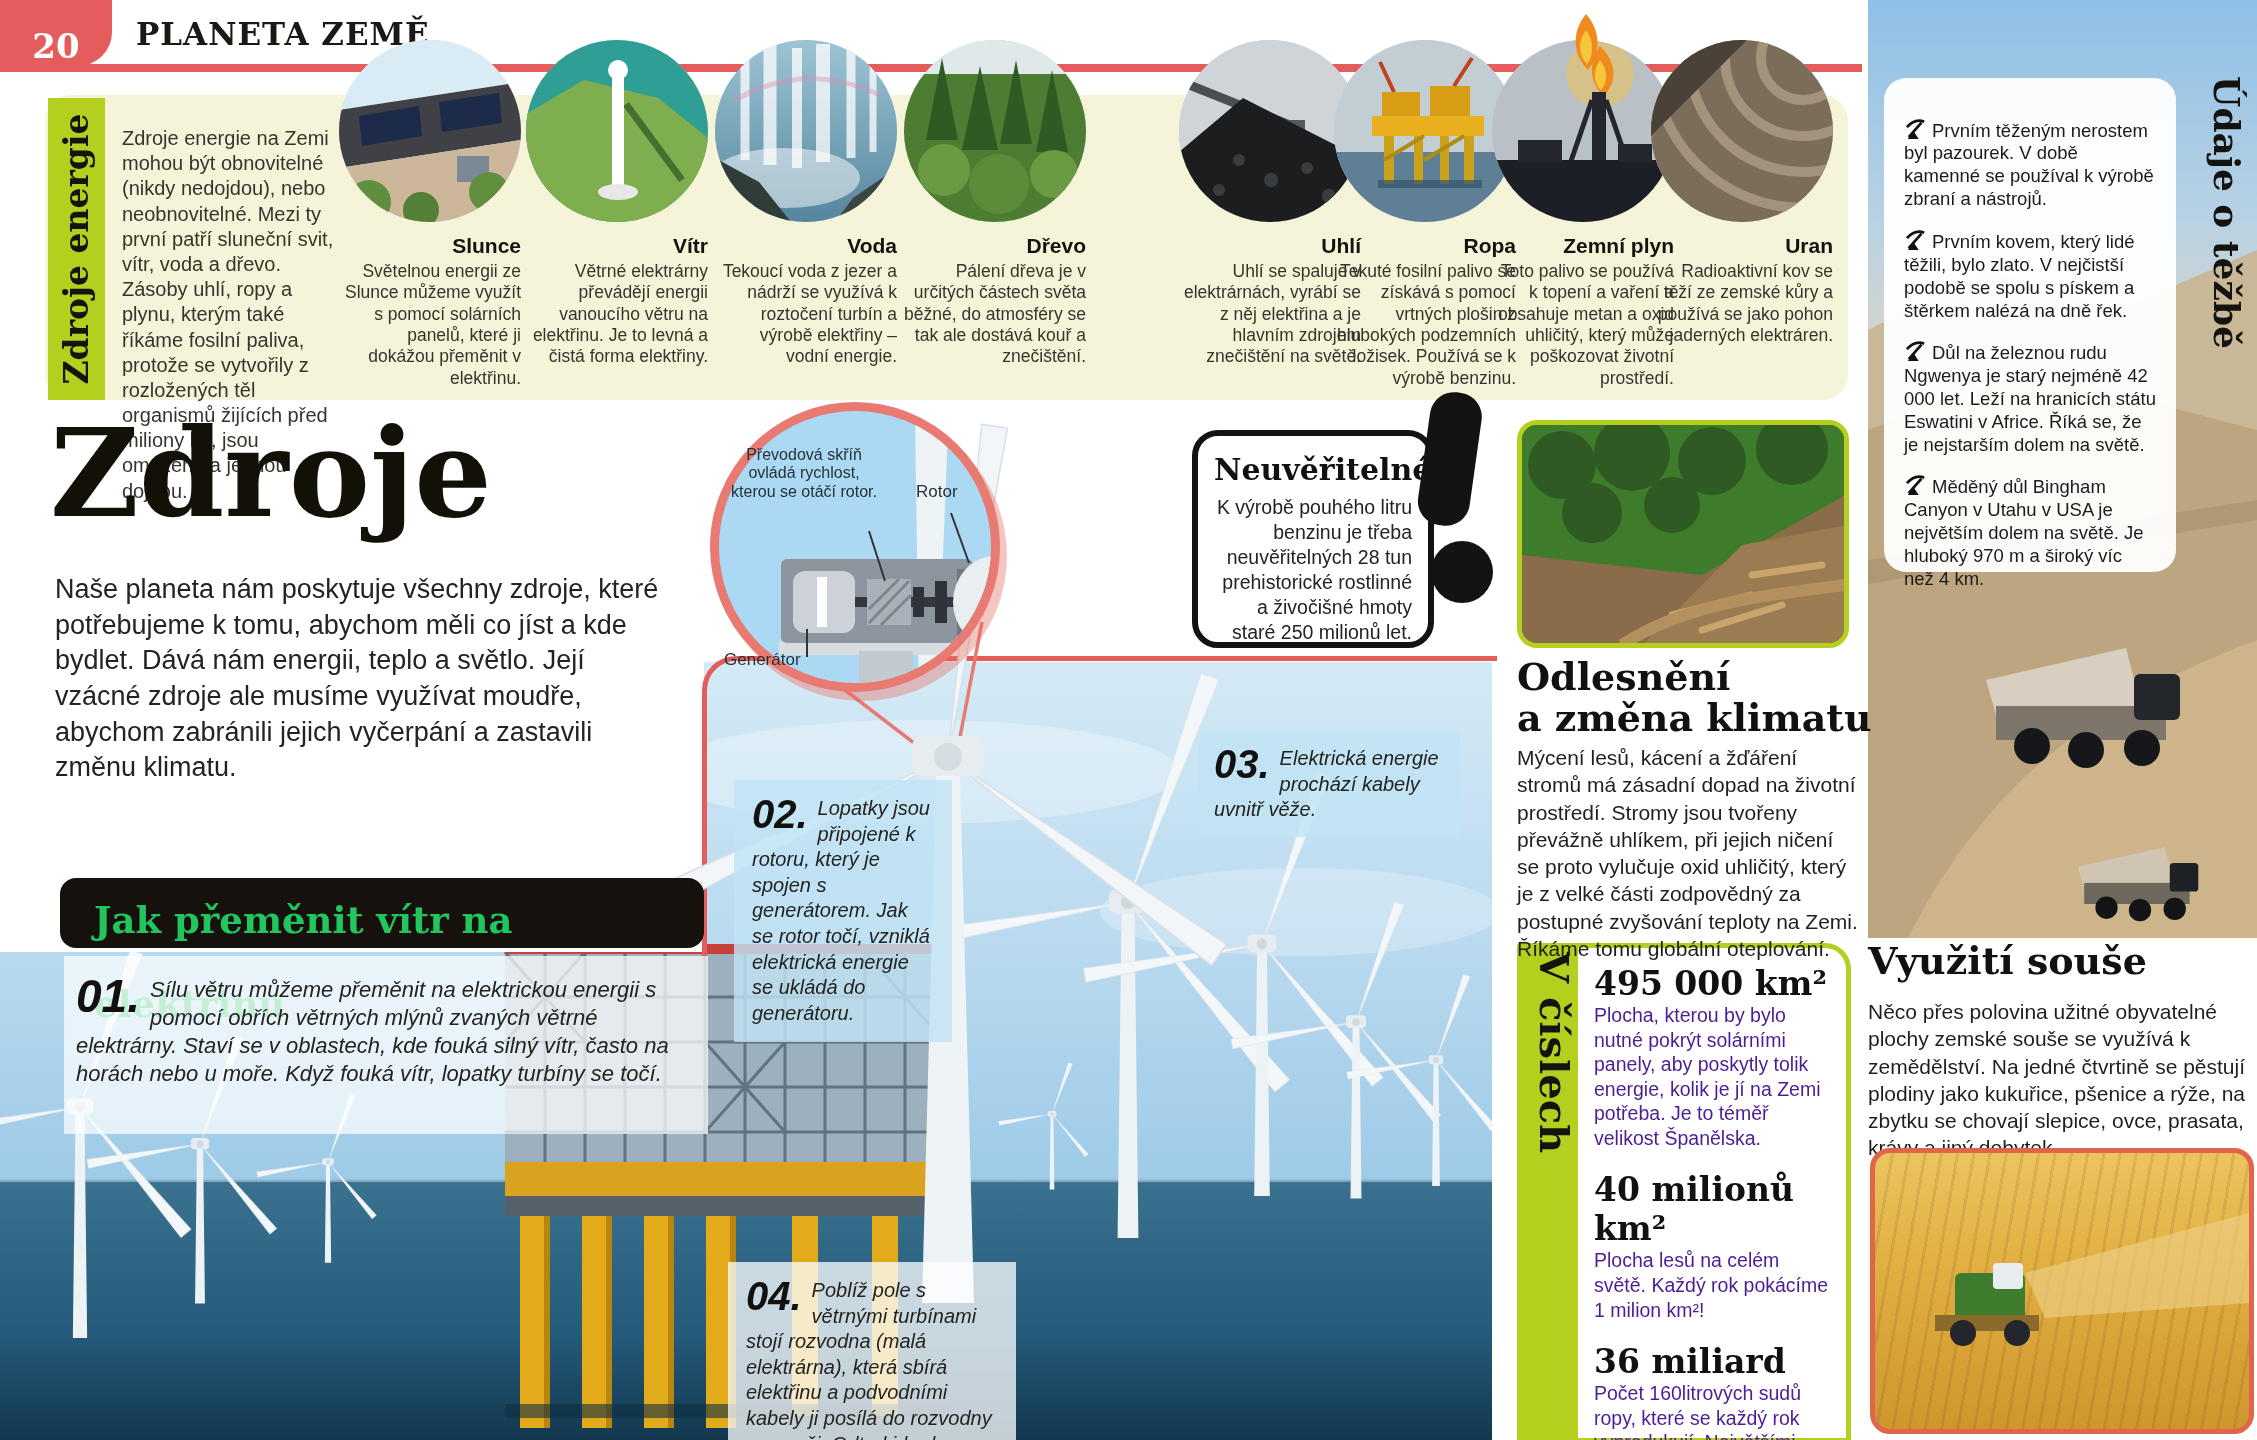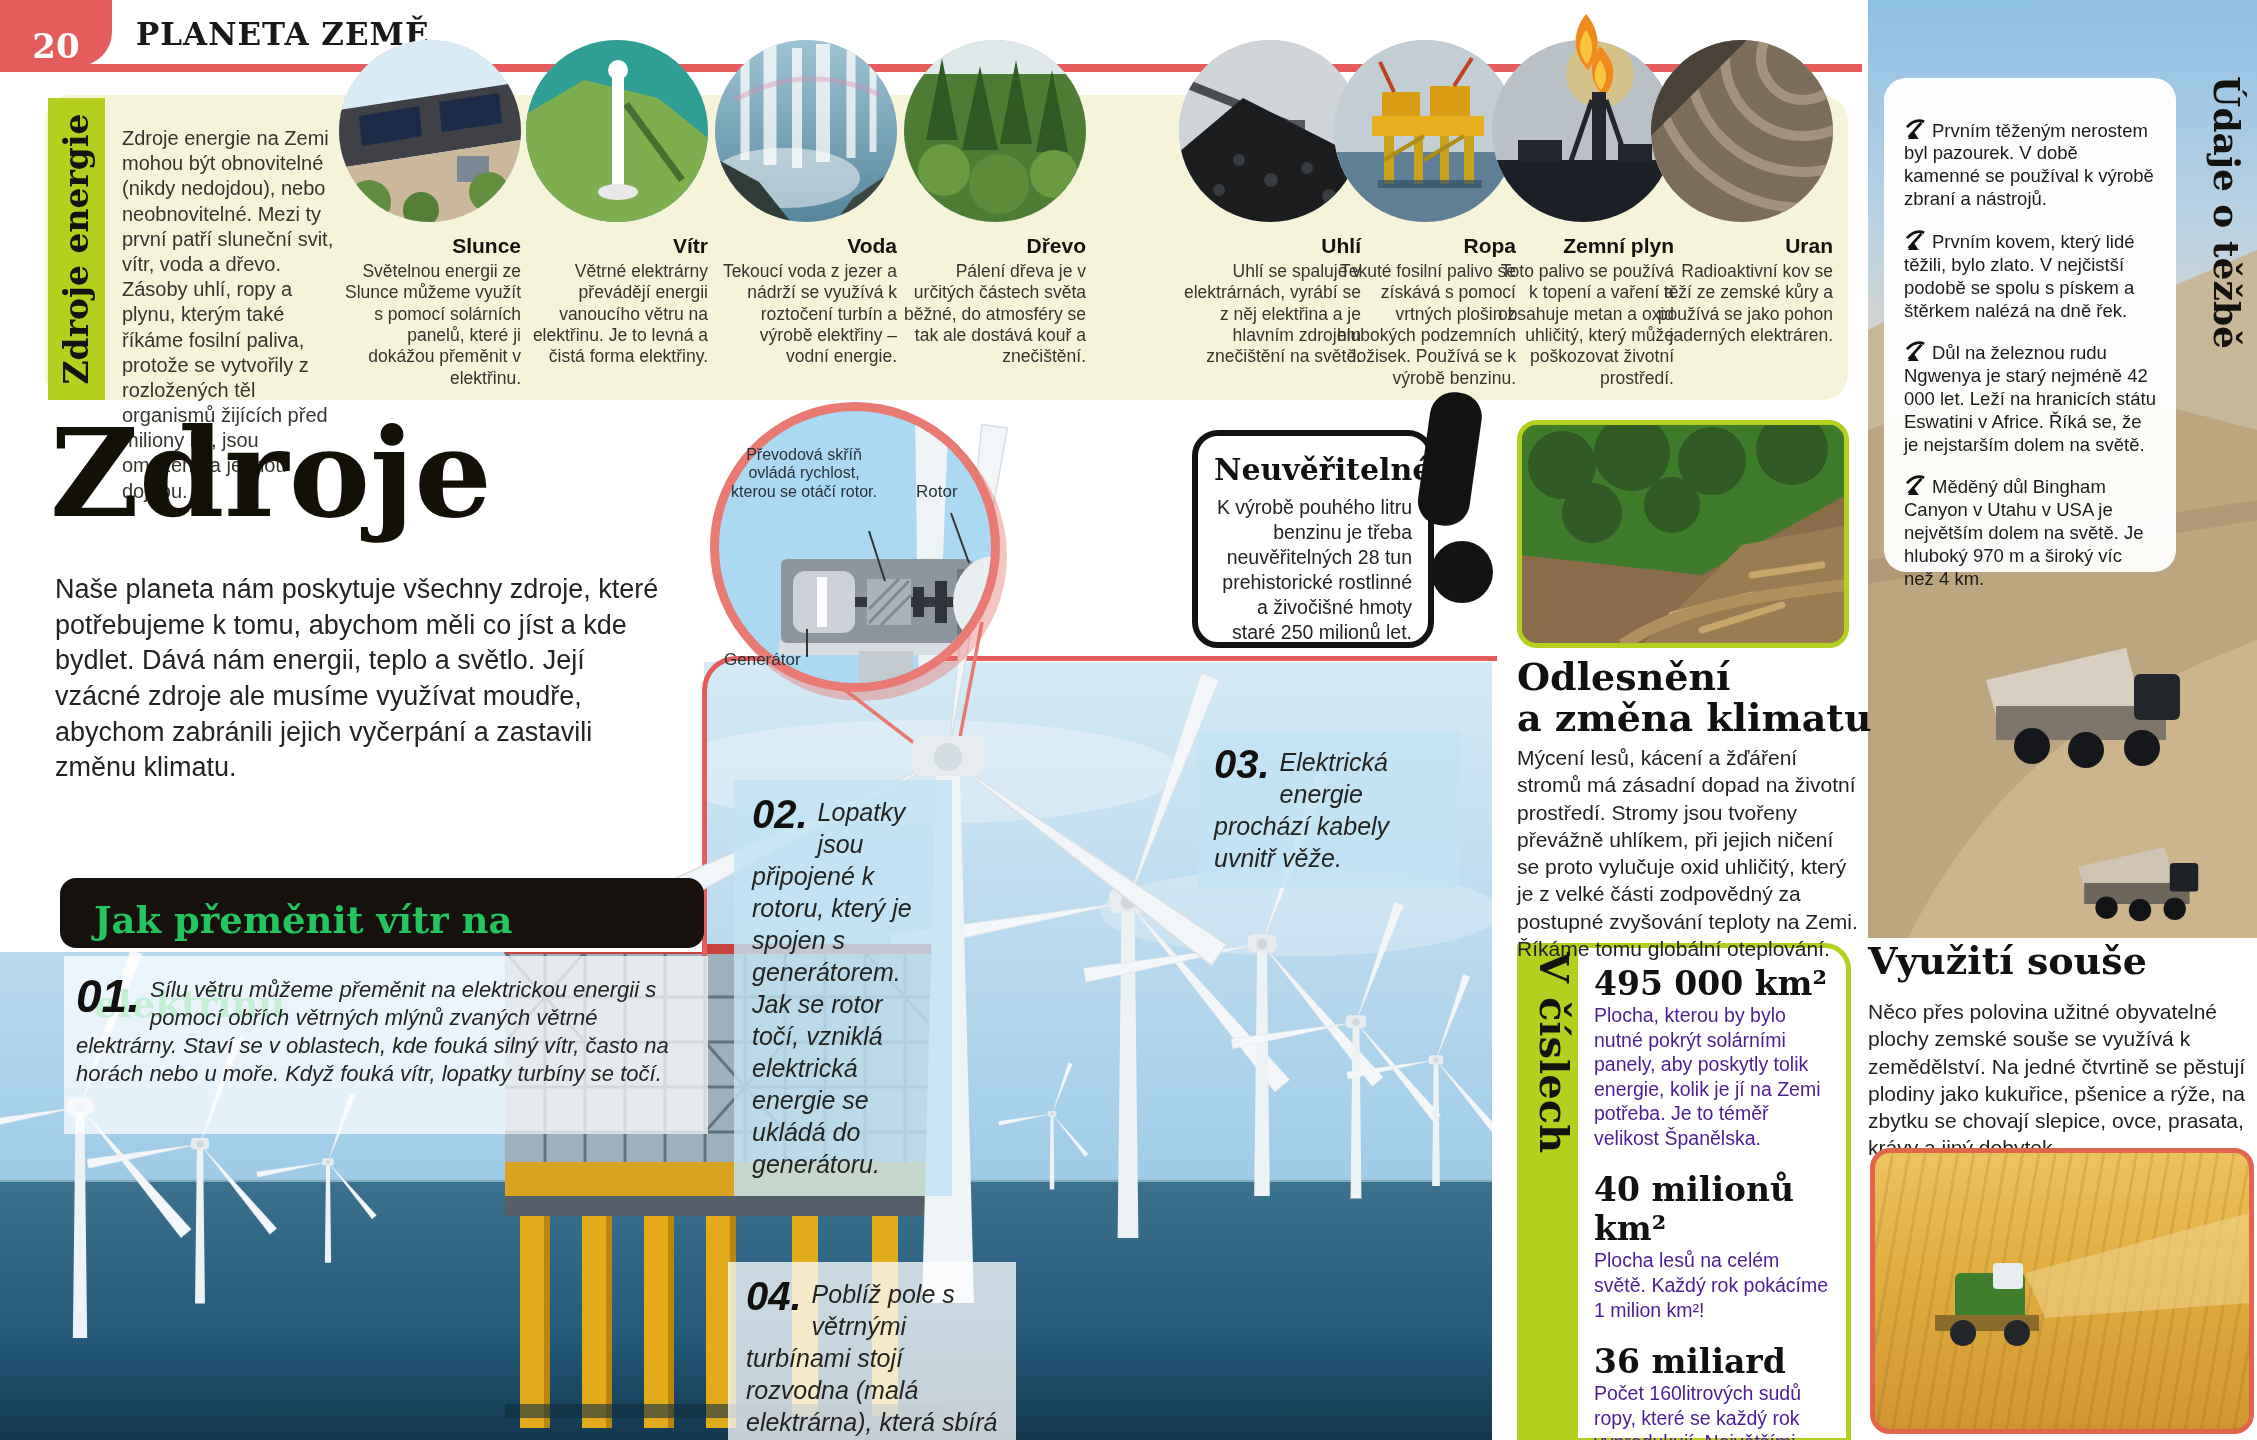--- a/index.html
+++ b/index.html
@@ -58,21 +58,21 @@
   .lab-gen{left:14px;top:248px;font-size:17px;}
 
   
   .banner{left:60px;top:878px;width:644px;height:70px;background:#16110d;border-radius:16px;
           color:#22c55e;font-size:37px;line-height:84px;padding-left:34px;box-sizing:border-box;z-index:4;}
   .step{z-index:4;box-sizing:border-box;font-style:italic;}
   .step-num{float:left;font-weight:bold;font-size:46px;line-height:0.9;margin-right:10px;color:#131110;}
   .step-text{font-size:22px;line-height:1.28;color:#23231f;}
   .step1{left:64px;top:956px;width:644px;height:178px;background:rgba(252,254,255,0.74);padding:20px 12px;}
   .step2{left:734px;top:780px;width:218px;background:rgba(193,227,244,0.82);padding:16px 18px;}
-  .step2 .step-text,.step3 .step-text,.step4 .step-text{font-size:25px;}
+  .step2 .step-text,.step3 .step-text,.step4 .step-text{font-size:20px;}
   .step2 .step-num,.step3 .step-num,.step4 .step-num{font-size:40px;}
   .step3{left:1198px;top:732px;width:262px;background:rgba(193,227,244,0.82);padding:14px 16px;}
   .step4{left:728px;top:1262px;width:288px;background:rgba(252,254,255,0.76);padding:16px 18px;}
 
   .incredible{left:1192px;top:430px;width:242px;height:218px;background:#fff;border:6px solid #131311;
               border-radius:26px;z-index:4;padding:16px 16px;box-sizing:border-box;}
   .inc-title{font-size:30px;color:#131110;}
   .inc-text{margin-top:8px;font-size:19.5px;line-height:1.28;color:#23231f;text-align:right;}
   .excl-svg{left:1408px;top:388px;width:110px;height:230px;z-index:4;}
 

